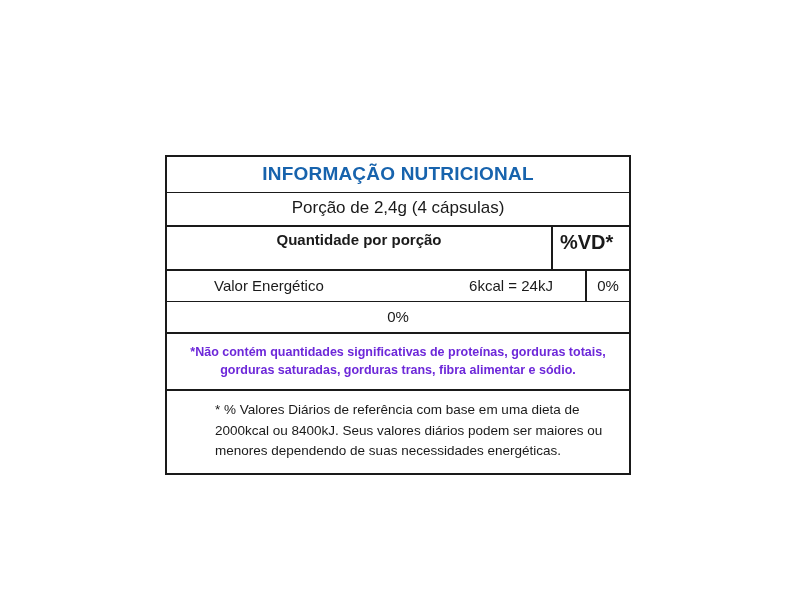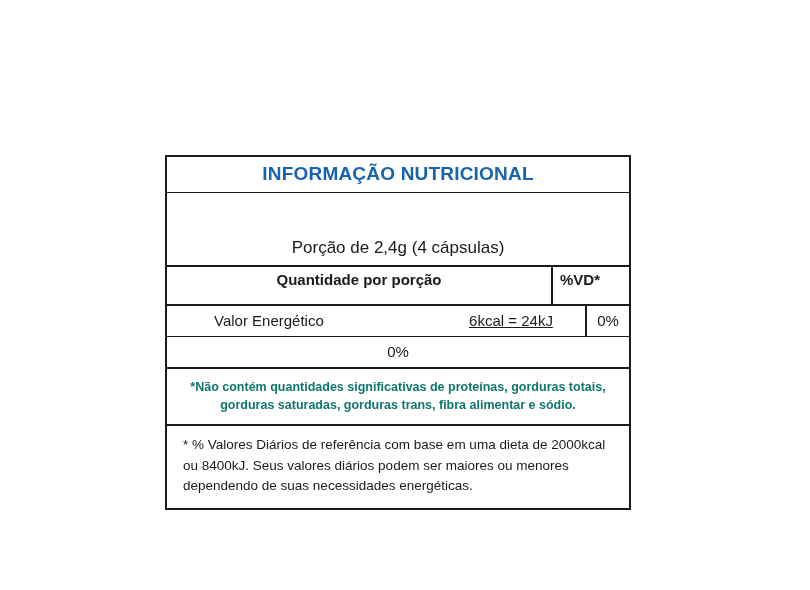--- a/index.html
+++ b/index.html
@@ -50,37 +50,36 @@
     padding: 6px 0 7px 0;
     box-sizing: border-box;
   }
   .portion-cell {
     width: 100%;
     text-align: center;
     color: #1a1a1a;
     font-size: 17px;
     padding: 5px 0 7px 0;
     box-sizing: border-box;
-    margin-top: 40px;
   }
   .hdr-qty {
     flex: 0 0 386px;
     text-align: center;
     font-weight: bold;
     font-size: 15px;
     color: #1a1a1a;
     padding: 4px 0 16px 0;
     box-sizing: border-box;
     border-right: 2px solid #1a1a1a;
   }
   .hdr-vd {
     flex: 1 1 auto;
     text-align: left;
     font-weight: bold;
-    font-size: 15px;
+    font-size: 20px;
     color: #1a1a1a;
     padding: 4px 0 15px 7px;
     box-sizing: border-box;
   }
   .nutrient-name {
     flex: 0 0 236px;
     text-align: left;
     font-size: 15px;
     color: #1a1a1a;
     padding: 6px 0 7px 13px;
@@ -88,48 +87,48 @@
     margin-left: 34px;
   }
   .nutrient-value {
     flex: 0 0 150px;
     text-align: center;
     font-size: 15px;
     color: #1a1a1a;
     padding: 6px 0 7px 0;
     box-sizing: border-box;
     border-right: 2px solid #1a1a1a;
-    text-decoration: underline;
   }
   .nutrient-vd {
     flex: 1 1 auto;
     text-align: center;
     font-size: 15px;
     color: #1a1a1a;
     padding: 6px 0 7px 0;
     box-sizing: border-box;
   }
   .note-cell {
     width: 100%;
     text-align: center;
     font-size: 12.5px;
     font-weight: bold;
-    color: #0f766e;
+    color: #6d28d9;
     line-height: 1.45;
     padding: 9px 14px 10px 14px;
     box-sizing: border-box;
   }
   .footnote-cell {
     width: 100%;
     text-align: left;
     font-size: 13.5px;
     color: #1a1a1a;
     line-height: 1.5;
     padding: 9px 16px 12px 16px;
     box-sizing: border-box;
+    margin-left: 32px;
   }
 </style>
 </head>
 <body>
 
 <div class="page">
 
   <div class="nutrition-table">
 
     <div class="row divider-thin">

